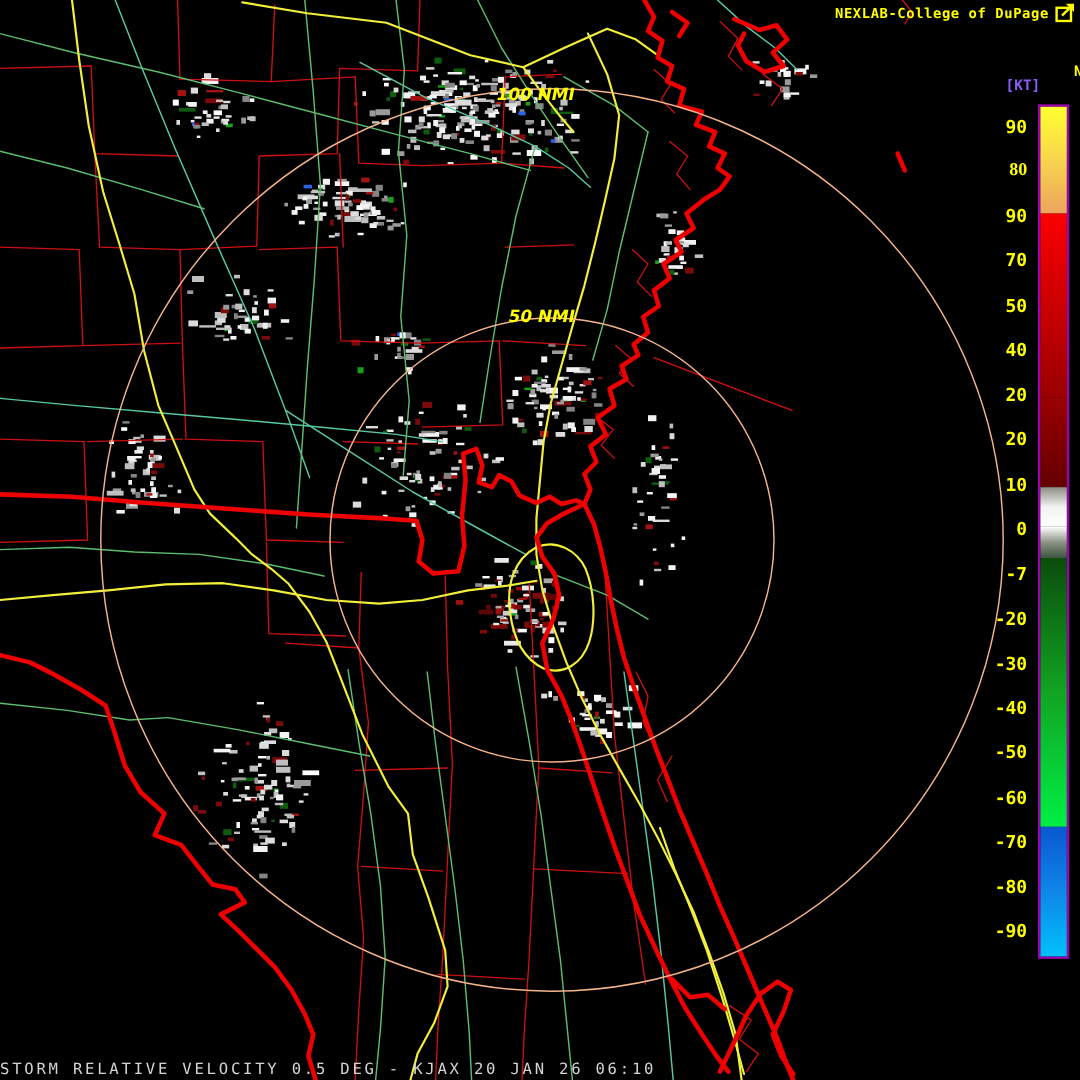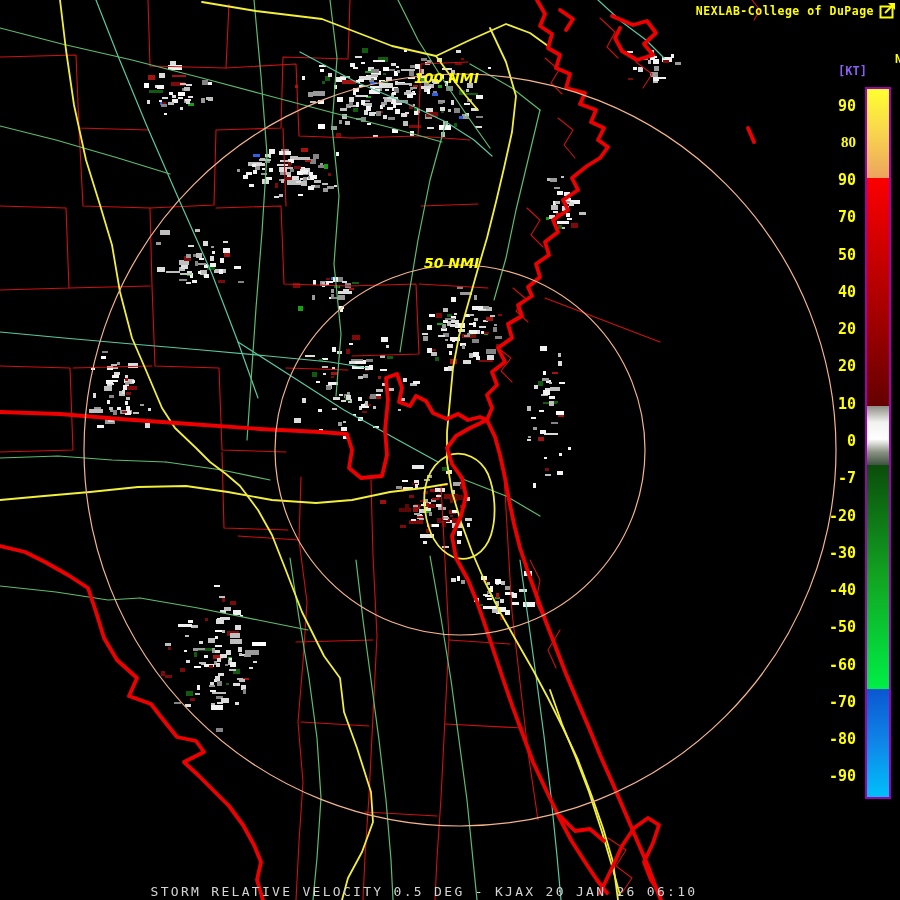--- a/index.html
+++ b/index.html
@@ -5,21 +5,21 @@
   html,body{margin:0;padding:0;background:#000;width:900px;height:900px;overflow:hidden;}
   #app{position:relative;width:900px;height:900px;background:#000;font-family:"DejaVu Sans Mono",monospace;}
   #radar-svg{position:absolute;left:0;top:0;}
   .hdr{position:absolute;top:4px;right:26px;color:#ffff00;font:bold 11.5px "DejaVu Sans Mono",monospace;letter-spacing:0.5px;white-space:nowrap;margin-left:48px;}
   .logo{position:absolute;top:3px;right:4px;width:17px;height:16px;}
   .nexr{position:absolute;top:52px;left:863px;color:#ffff00;font:bold 12px "DejaVu Sans Mono",monospace;white-space:nowrap;padding-left:32px;}
   .kt{position:absolute;top:64px;left:838px;color:#8b5cf6;font:bold 12px "DejaVu Sans Mono",monospace;text-align:right;}
   #colorbar{position:absolute;left:865px;top:87px;width:22px;height:708px;border:2px solid #a000b4;background:#000;}
   #colorbar .seg{position:absolute;left:0;width:22px;}
   .tick{position:absolute;left:792px;width:64px;text-align:right;color:#ffff00;font:bold 15px "DejaVu Sans Mono",monospace;}
-  .caption{position:absolute;bottom:1px;left:0;width:848px;text-align:center;color:#d4d4d4;font:13px "DejaVu Sans Mono",monospace;letter-spacing:2.3px;white-space:nowrap;}
+  .caption{position:absolute;bottom:1px;left:0;width:848px;color:#d4d4d4;font:13px "DejaVu Sans Mono",monospace;letter-spacing:2.3px;white-space:nowrap;}
   .ringlabel{font:italic bold 14px "DejaVu Sans",sans-serif;fill:#ffff00;}
 </style>
 </head>
 <body>
 
 <div id="app">
 
   <svg id="radar-svg" width="900" height="900" viewBox="0 0 900 900">
     <g id="gen-layers">
         <g>

